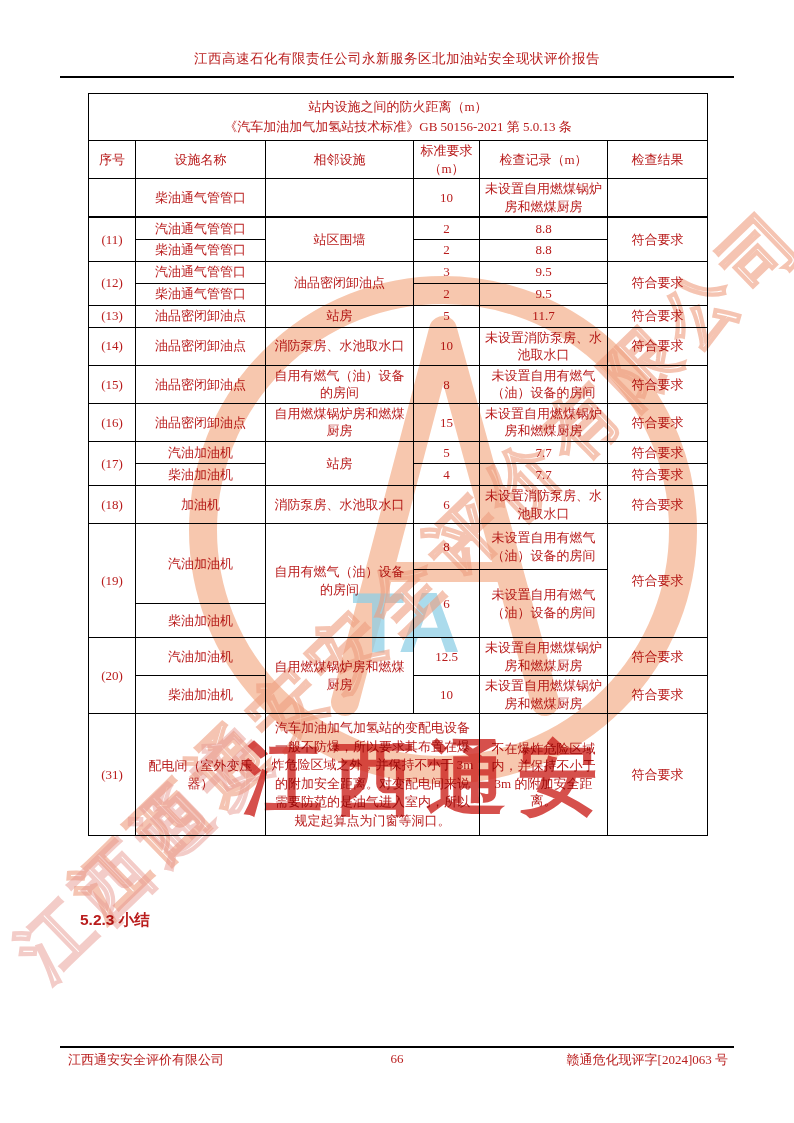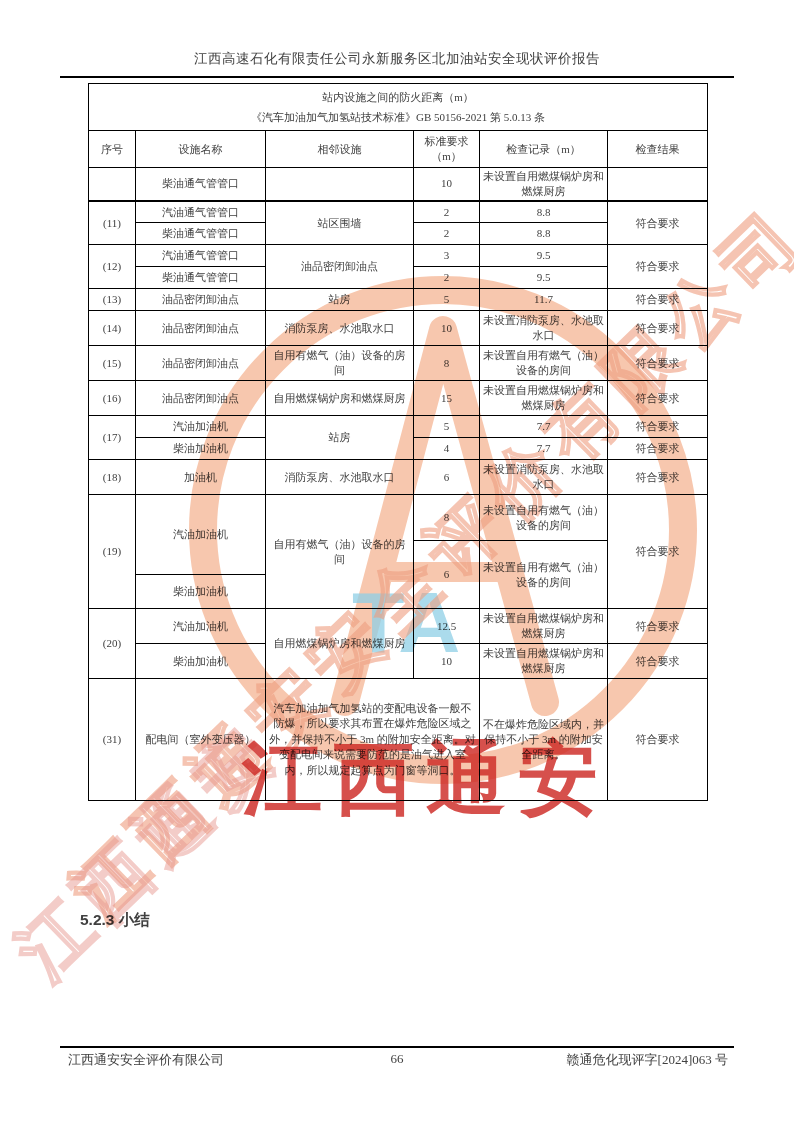--- a/index.html
+++ b/index.html
@@ -1,27 +1,27 @@
 <!DOCTYPE html>
 <html><head>
 <meta charset="utf-8">
 <style>
   html,body{margin:0;padding:0;background:#e8e8e8;}
   .page{
     position:relative;width:794px;height:1123px;background:#ffffff;
     margin:0 auto;overflow:hidden;
-    font-family:"Liberation Serif","DejaVu Serif",serif;color:#404040;
+    font-family:"Liberation Serif","DejaVu Serif",serif;color:#b91c1c;
   }
   
   .page-header{position:absolute;top:50px;left:60px;width:674px;text-align:center;
     font-size:13.5px;letter-spacing:.5px;}
   .page-header-rule{position:absolute;top:76px;left:60px;width:674px;border-top:2px solid #000;}
   
-  table.dist{position:absolute;top:83px;left:88px;border-collapse:collapse;table-layout:fixed;
-    border:1.5px solid #000;font-size:11px;line-height:1.35;}
+  table.dist{position:absolute;top:93px;left:88px;border-collapse:collapse;table-layout:fixed;
+    border:1.5px solid #000;font-size:13px;line-height:1.35;}
   table.dist td,table.dist th{border:1px solid #000;padding:1px 3px;text-align:center;
     vertical-align:middle;font-weight:normal;overflow:hidden;}
   table.dist .title-cell{border-bottom:1px solid #000;padding:3px 0;}
   table.dist .title-cell div{line-height:20px;}
   tr.group-end td{border-bottom:2px solid #000;}
   td.long{text-align:center;padding:2px 5px;line-height:1.42;}
   
   .notes{position:absolute;left:96px;top:802px;width:648px;font-size:13.5px;}
   .notes .note-line{line-height:29px;height:29px;white-space:nowrap;}
   .notes .note-line.sub{padding-left:11px;}

